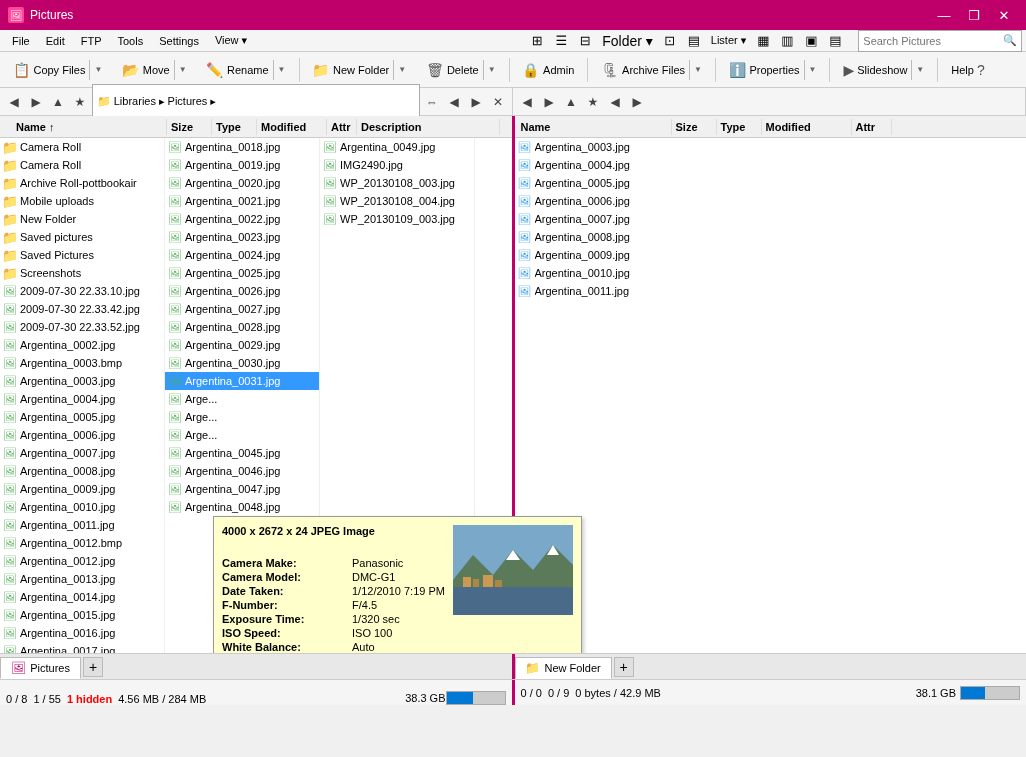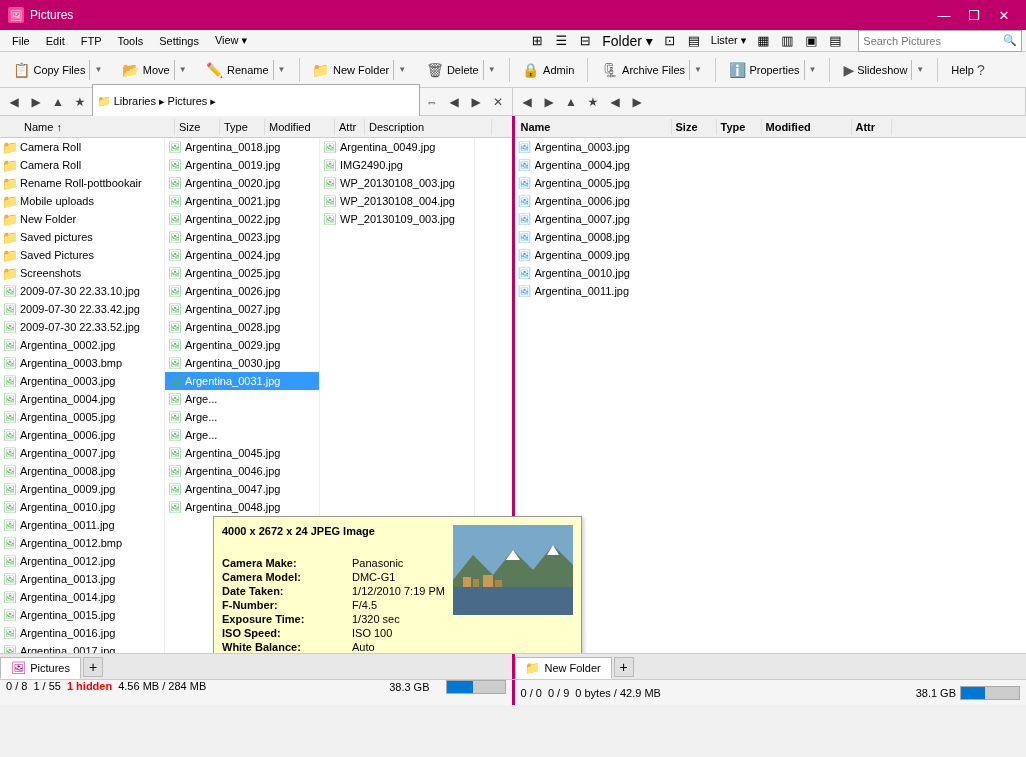--- a/index.html
+++ b/index.html
@@ -90,22 +90,22 @@
     }
 
     
     .col-header {
       display: flex;
       height: 22px;
       background: #f0f0f0;
       border-bottom: 1px solid #ccc;
       align-items: center;
       font-size: 11px;
-      font-weight: 400;
-      padding: 0 20px;
+      font-weight: 700;
+      padding: 0 12px;
     }
     .col-header-item { padding: 2px 4px; cursor: pointer; border-right: 1px solid #ddd; }
 
     
     .file-list {
       flex: 1;
       overflow-y: auto;
       overflow-x: hidden;
     }
     .file-row {
@@ -148,21 +148,21 @@
     .status-bar {
       height: 26px;
       background: #f5f5f5;
       border-top: 1px solid #ccc;
       display: flex;
       align-items: center;
     }
     .status-left {
       flex: 1;
       display: flex;
-      align-items: flex-start;
+      align-items: flex-end;
       padding: 0 6px;
       gap: 6px;
       border-right: 3px solid #c0006a;
       height: 100%;
     }
     .status-right {
       flex: 1;
       display: flex;
       align-items: center;
       padding: 0 6px;
@@ -378,21 +378,21 @@
           <div class="file-row">
               <div class="file-icon">
                 <span class="folder-icon">📁</span>
               </div>
               <span class="file-name">Camera Roll</span>
             </div>
           <div class="file-row">
               <div class="file-icon">
                 <span class="folder-icon">📁</span>
               </div>
-              <span class="file-name">Rename Roll-pottbookair</span>
+              <span class="file-name">Archive Roll-pottbookair</span>
             </div>
           <div class="file-row">
               <div class="file-icon">
                 <span class="folder-icon">📁</span>
               </div>
               <span class="file-name">Mobile uploads</span>
             </div>
           <div class="file-row">
               <div class="file-icon">
                 <span class="folder-icon">📁</span>
@@ -860,21 +860,21 @@
       <div class="tab-add">+</div>
     </div>
   </div>
 
   <div class="status-bar">
     <div class="status-left">
       <span class="status-text">0 / 8</span>
       <span class="status-text">1 / 55</span>
       <span class="status-hidden">1 hidden</span>
       <span class="status-text">4.56 MB / 284 MB</span>
-      <div style="margin-left:auto;display:flex;align-items:center;gap:16px;">
+      <div style="margin-left:auto;display:flex;align-items:center;gap:0;">
         <span class="status-text">38.3 GB</span>
         <div class="status-progress">
           <div class="status-progress-fill" style="width:45%;"></div>
         </div>
       </div>
     </div>
     <div class="status-right">
       <span class="status-text">0 / 0</span>
       <span class="status-text">0 / 9</span>
       <span class="status-text">0 bytes / 42.9 MB</span>

